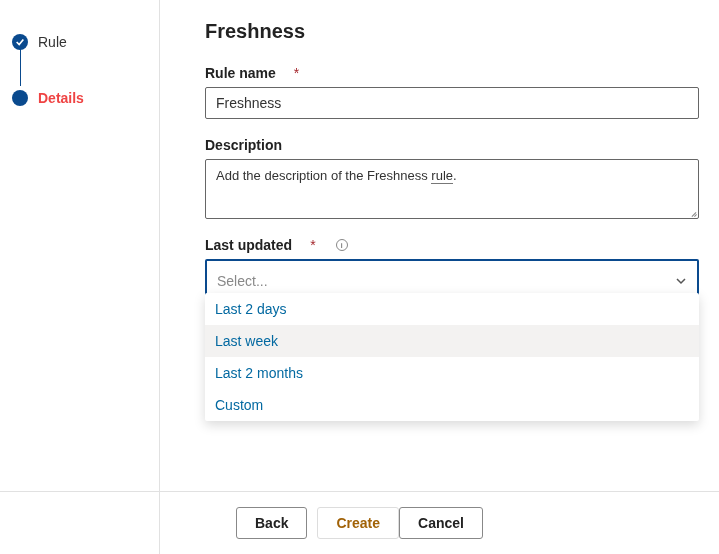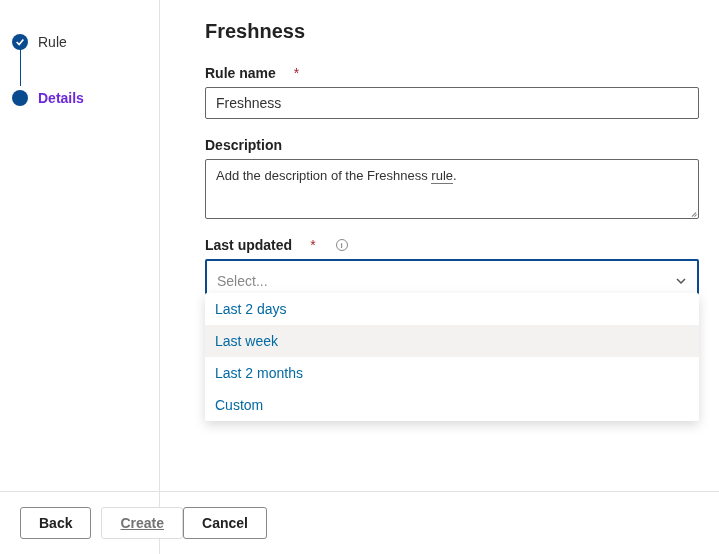--- a/index.html
+++ b/index.html
@@ -54,21 +54,21 @@
       width: 1.5px;
       height: 38px;
       background: #0a4a8e;
     }
     .step-label {
       font-size: 14px;
       color: #333;
     }
     .step-label.active {
       font-weight: 700;
-      color: #6d28d9;
+      color: #ef4444;
     }
     .step-gap {
       height: 32px;
     }
     .main {
       flex: 1;
       padding: 20px 20px 20px 45px;
       display: flex;
       flex-direction: column;
       position: relative;
@@ -189,43 +189,42 @@
     .dropdown-option.hover {
       background: #f3f2f1;
     }
     .footer {
       position: absolute;
       bottom: 0;
       left: 0;
       right: 0;
       padding: 15px 20px;
       display: flex;
-      justify-content: flex-start;
+      justify-content: center;
       border-top: 1px solid #e1e1e1;
     }
     .footer-left {
       display: flex;
       gap: 10px;
     }
     .btn {
       height: 32px;
       padding: 0 18px;
       border: 1px solid #888;
       border-radius: 3px;
       background: #fff;
       font-size: 14px;
       font-weight: 600;
       color: #222;
       cursor: pointer;
     }
     .btn.disabled {
       border-color: #ddd;
-      color: #737373;
+      color: #a16207;
       cursor: not-allowed;
-      text-decoration: underline;
     }
     .underlined {
       border-bottom: 1px solid #777;
     }
   </style>
 </head>
 <body>
 
 <div class="sidebar">
   <div class="step-list">

